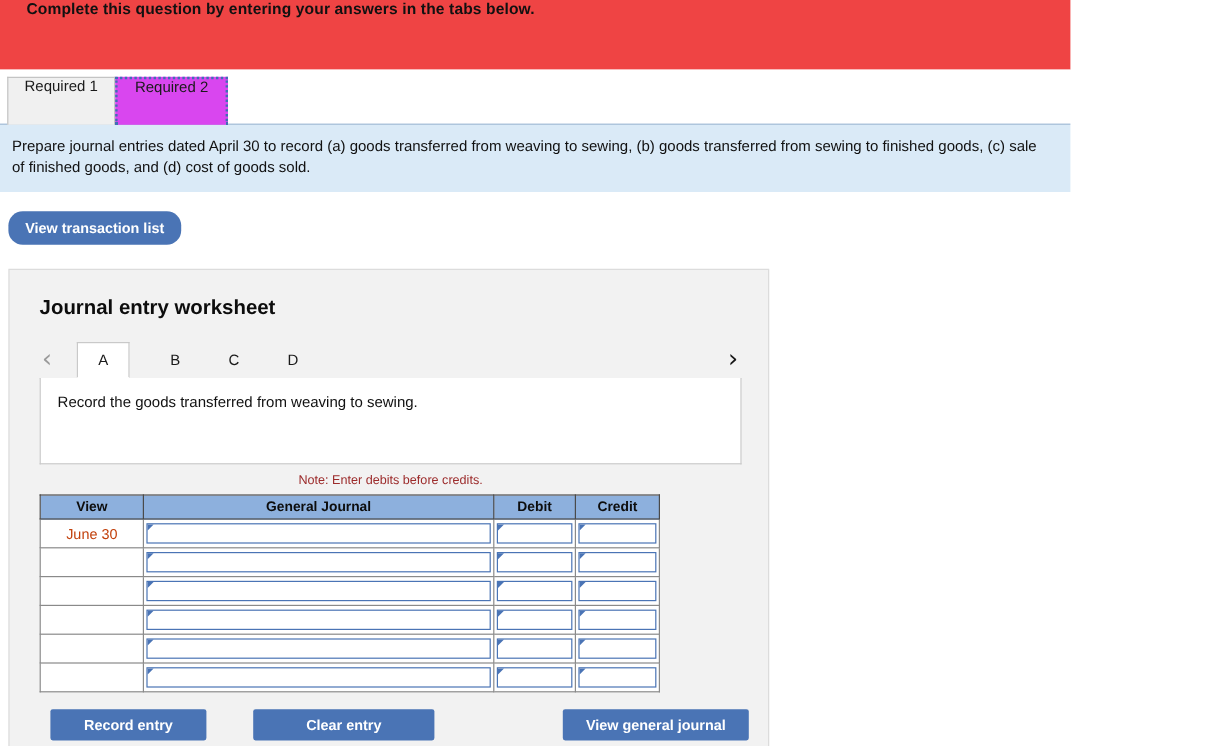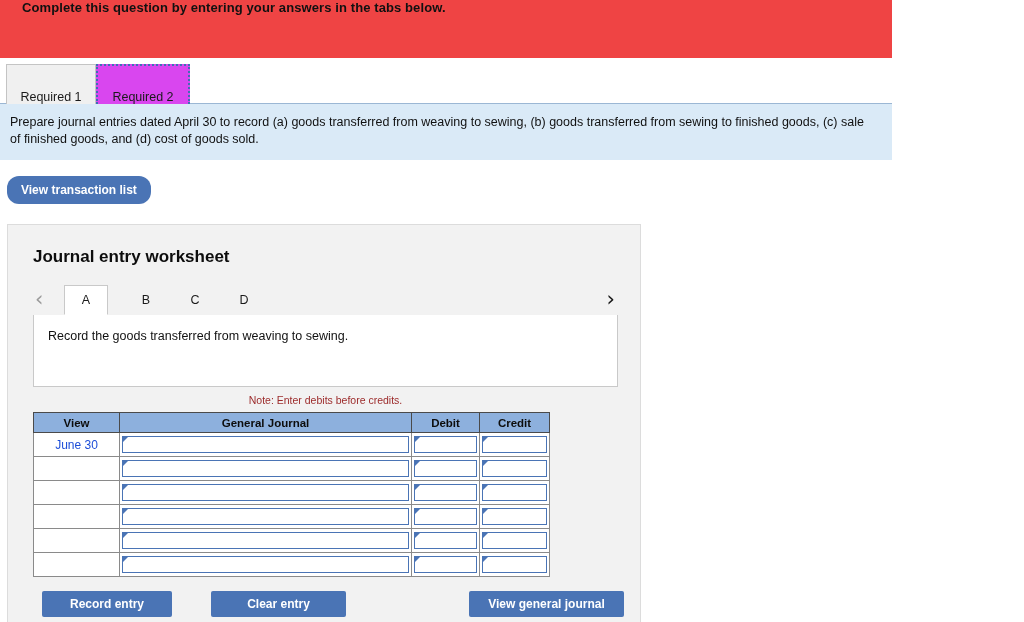--- a/index.html
+++ b/index.html
@@ -44,21 +44,21 @@
     border-bottom: 1px solid #9bb7d4;
     box-sizing: border-box;
     background: #ffffff;
   }
   .req-tab {
     position: absolute;
     top: 6px;
     height: 40px;
     box-sizing: border-box;
     display: flex;
-    align-items: flex-end;
+    align-items: flex-start;
     justify-content: center;
     font-size: 12.5px;
     color: #1a1a1a;
     background: #f0f0f0;
     border: 1px solid #c4c4c4;
     border-bottom: none;
     cursor: pointer;
   }
   .req-tab.active {
     background: #d946ef;
@@ -204,21 +204,21 @@
     vertical-align: middle;
   }
   .col-date   { width: 86px; }
   .col-gj     { width: 292px; }
   .col-debit  { width: 68px; }
   .col-credit { width: 70px; }
 
   .date-cell {
     text-align: center;
     font-size: 12px;
-    color: #1d4ed8;
+    color: #c2410c;
   }
   td.input-cell { padding: 1px 2px; }
   .cellinput {
     position: relative;
     border: 1px solid #4a74b5;
     background: #ffffff;
     height: 17px;
     box-sizing: border-box;
     cursor: text;
   }
@@ -239,21 +239,21 @@
     height: 32px;
     margin-top: 14px;
   }
   .bottom-btns .btn {
     position: absolute;
     top: 0;
     height: 26px;
     border-radius: 2px;
   }
   #record-entry        { left: 9px;   width: 130px; }
-  #clear-entry         { left: 178px; width: 135px; }
+  #clear-entry         { left: 178px; width: 151px; }
   #view-general-journal{ left: 436px; width: 155px; }
 </style>
 </head>
 <body>
 
 <div class="content-col">
 
   <div class="banner">
     <span class="banner-text">Complete this question by entering your answers in the tabs below.</span>
   </div>

